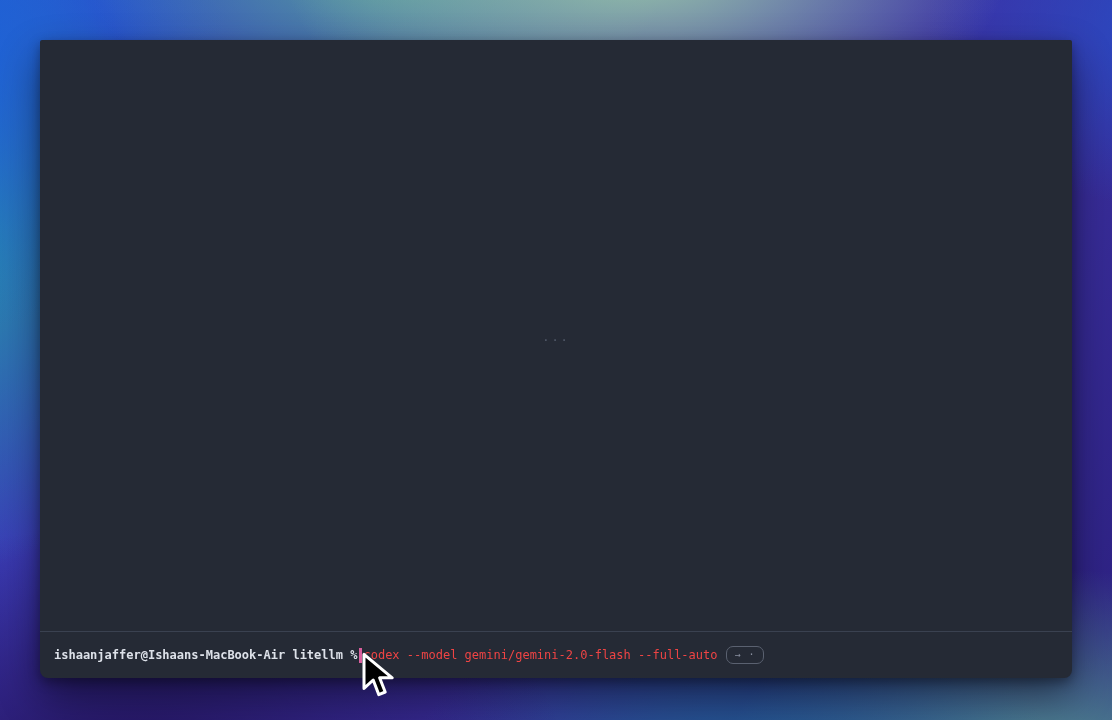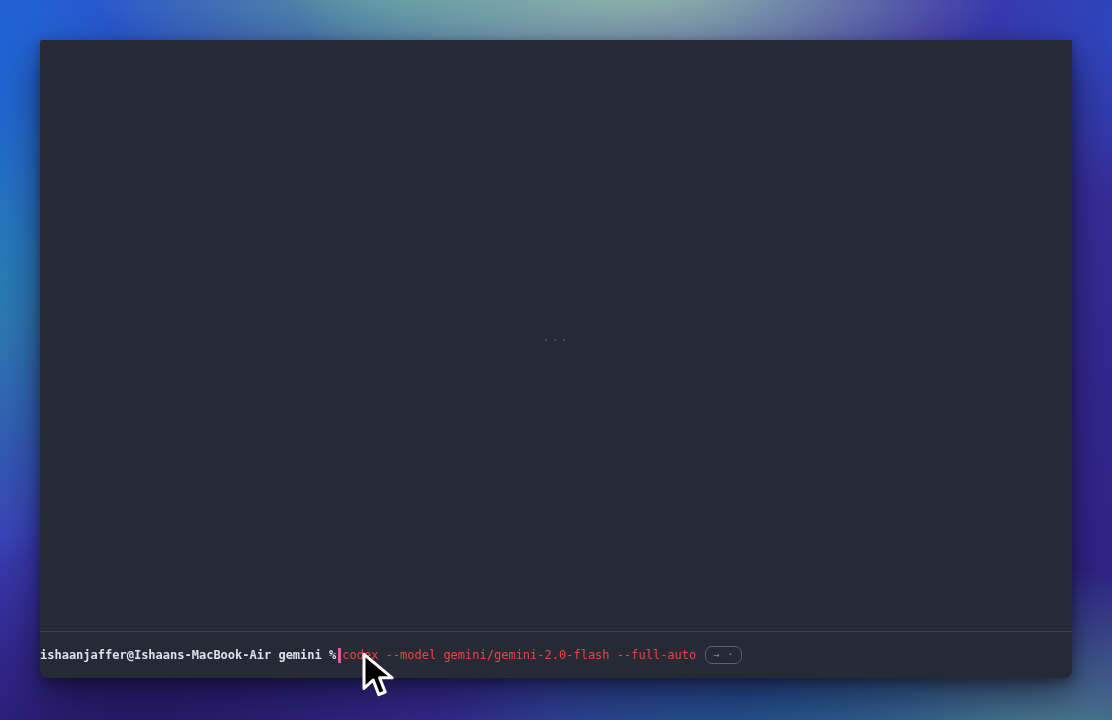--- a/index.html
+++ b/index.html
@@ -53,21 +53,21 @@
     font-size: 12px;
     letter-spacing: 2px;
     line-height: 1;
   }
 
   .prompt-bar {
     height: 47px;
     border-top: 1px solid #3a4150;
     display: flex;
     align-items: center;
-    padding: 0 0;
+    padding: 0 14px;
     font-size: 12px;
     white-space: pre;
   }
 
   .prompt-strong {
     color: #dde1e9;
     font-weight: bold;
   }
 
   .caret {
@@ -108,21 +108,21 @@
 
 <div class="desktop">
 
   <div class="terminal-window">
 
     <div class="terminal-body">
       <span class="loading-dots">...</span>
     </div>
 
     <div class="prompt-bar">
-      <span class="prompt-strong">ishaanjaffer@Ishaans-MacBook-Air</span><span class="prompt-strong"> </span><span class="prompt-strong">gemini</span><span class="prompt-strong"> </span><span class="prompt-strong">%</span><span class="caret"></span><span class="suggestion">codex --model gemini/gemini-2.0-flash --full-auto</span><span class="hint-pill">→ ·</span>
+      <span class="prompt-strong">ishaanjaffer@Ishaans-MacBook-Air</span><span class="prompt-strong"> </span><span class="prompt-strong">litellm</span><span class="prompt-strong"> </span><span class="prompt-strong">%</span><span class="caret"></span><span class="suggestion">codex --model gemini/gemini-2.0-flash --full-auto</span><span class="hint-pill">→ ·</span>
     </div>
 
   </div>
 
   <div class="mouse-pointer">
     <svg width="36" height="50" viewBox="0 0 18 25">
       <path d="M1.5 1.2 L1.5 18.2 L6.1 14.0 L8.9 21.3 L12.1 20.0 L9.3 12.9 L15.6 12.9 Z" fill="#000000" stroke="#ffffff" stroke-width="1.5" stroke-linejoin="round"></path>
     </svg>
   </div>
 

